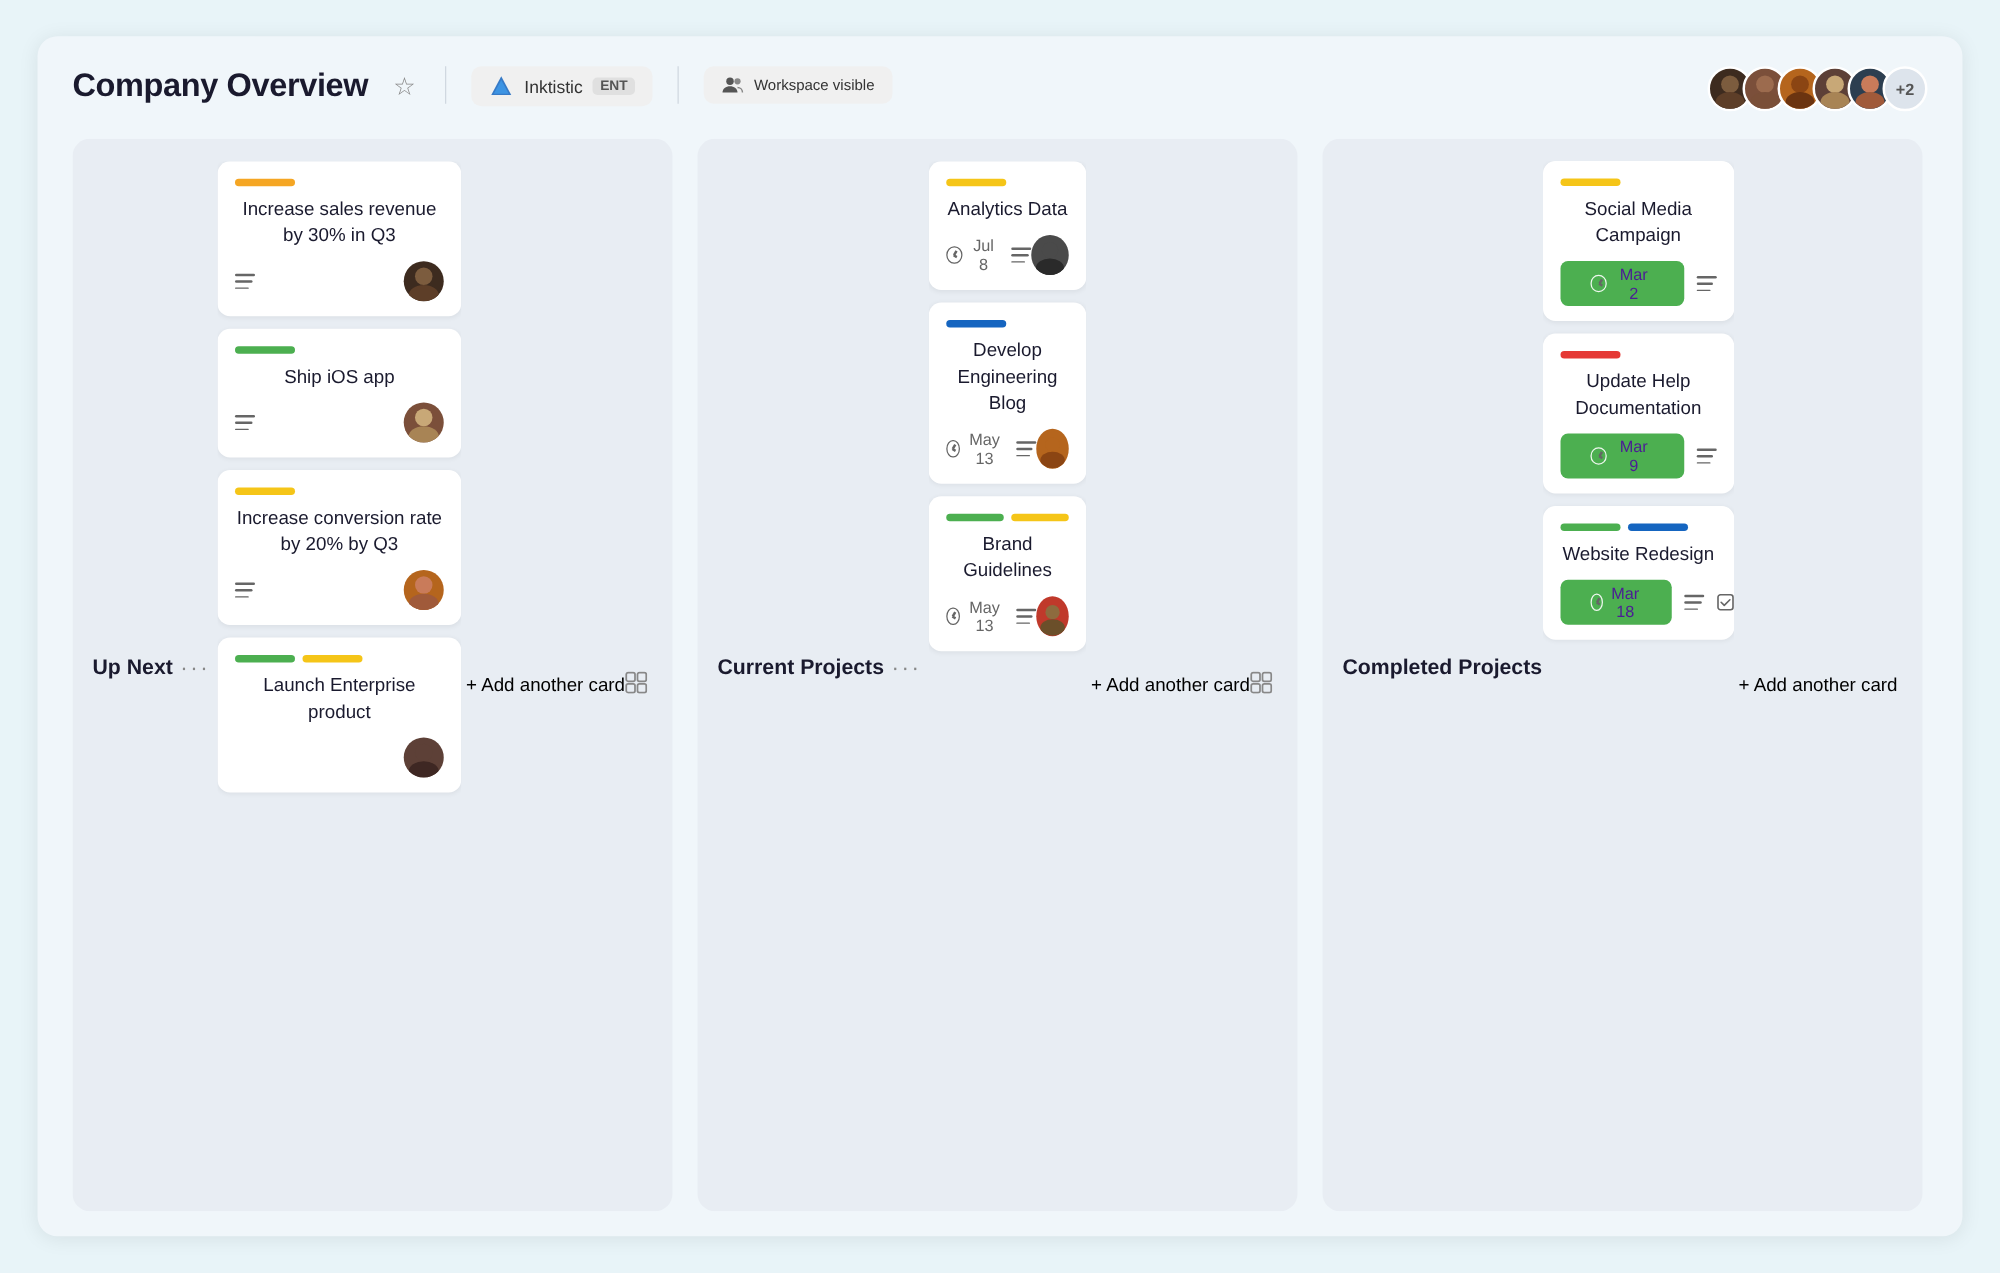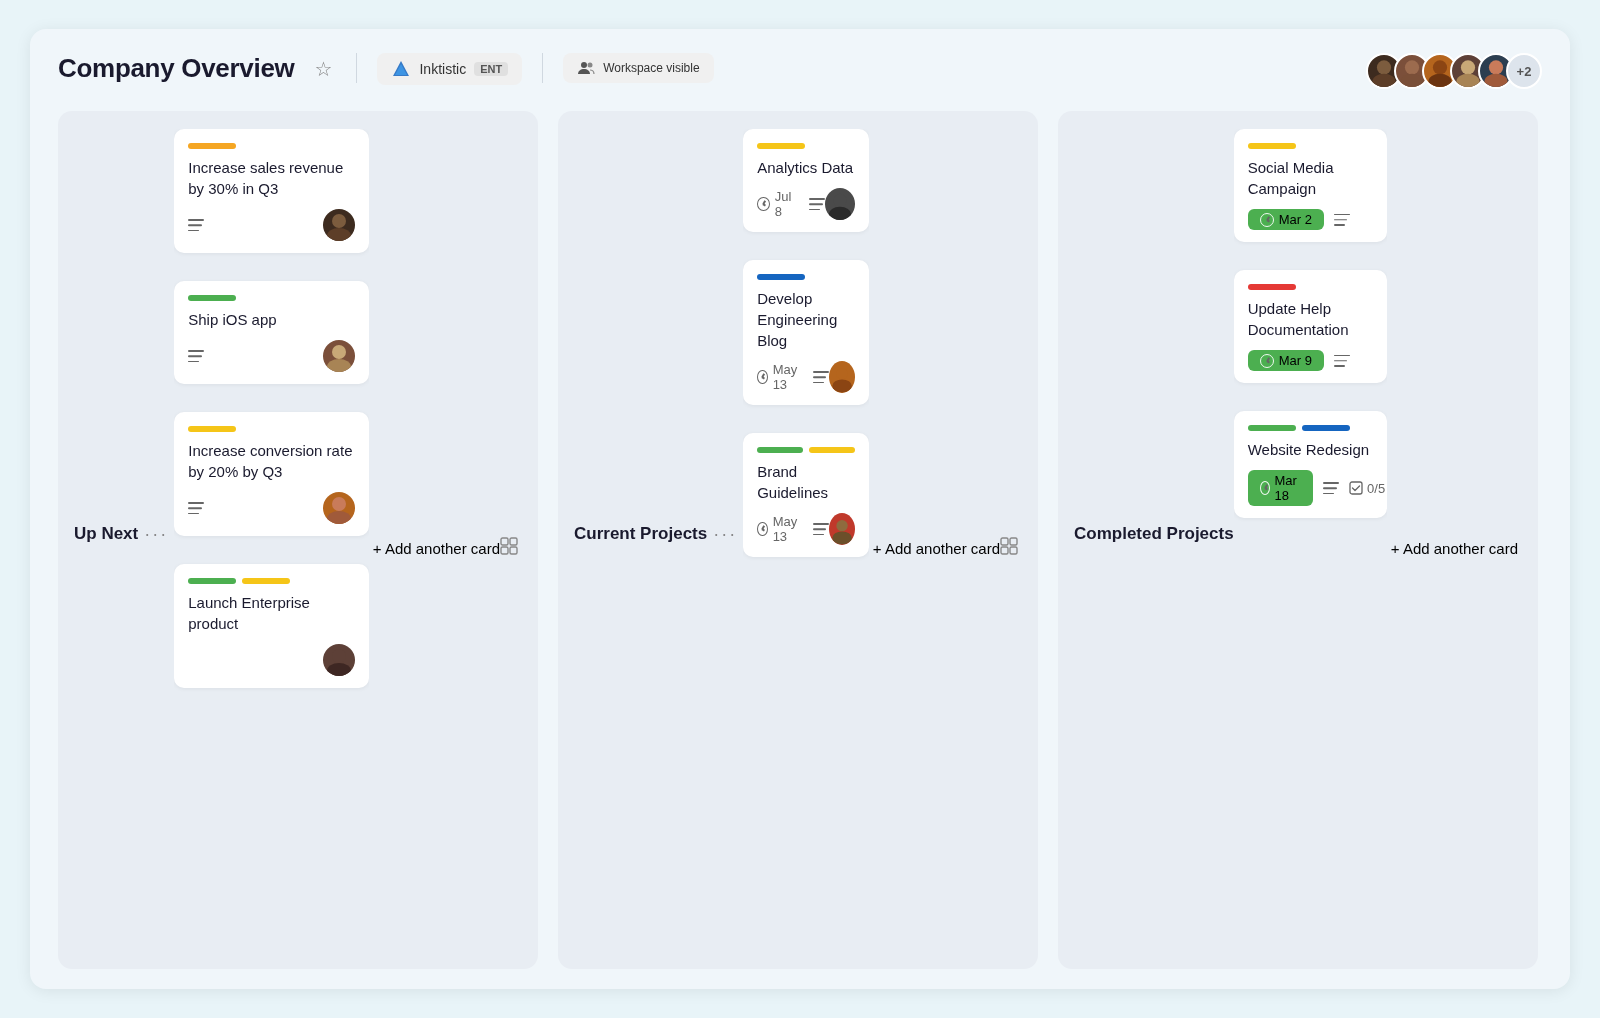--- a/index.html
+++ b/index.html
@@ -148,23 +148,24 @@
       font-size: 18px;
       color: #888;
       letter-spacing: 2px;
       padding: 2px 6px;
       border-radius: 4px;
     }
     
     .cards-list {
       display: flex;
       flex-direction: column;
-      gap: 28px;
+      gap: 10px;
       flex: 1;
       overflow-y: auto;
+      text-align: center;
     }
     .card {
       background: #fff;
       border-radius: 10px;
       padding: 14px 14px 12px;
       box-shadow: 0 1px 4px rgba(0,0,0,0.06);
       display: flex;
       flex-direction: column;
       gap: 8px;
       cursor: pointer;
@@ -225,23 +226,23 @@
     .av4 { background: #5d4037; }
     .av5 { background: #4a4a4a; }
     .av6 { background: #c0392b; }
     .av8 { background: #2c3e50; }
     
     .date-badge {
       display: inline-flex;
       align-items: center;
       gap: 5px;
       background: #4caf50;
-      color: #000000;
+      color: #4c1d95;
       border-radius: 6px;
-      padding: 3px 12px;
+      padding: 3px 24px;
       font-size: 13px;
       font-weight: 500;
     }
     
     .add-card {
       display: flex;
       align-items: center;
       justify-content: space-between;
       padding: 12px 4px 4px;
       margin-top: 6px;

